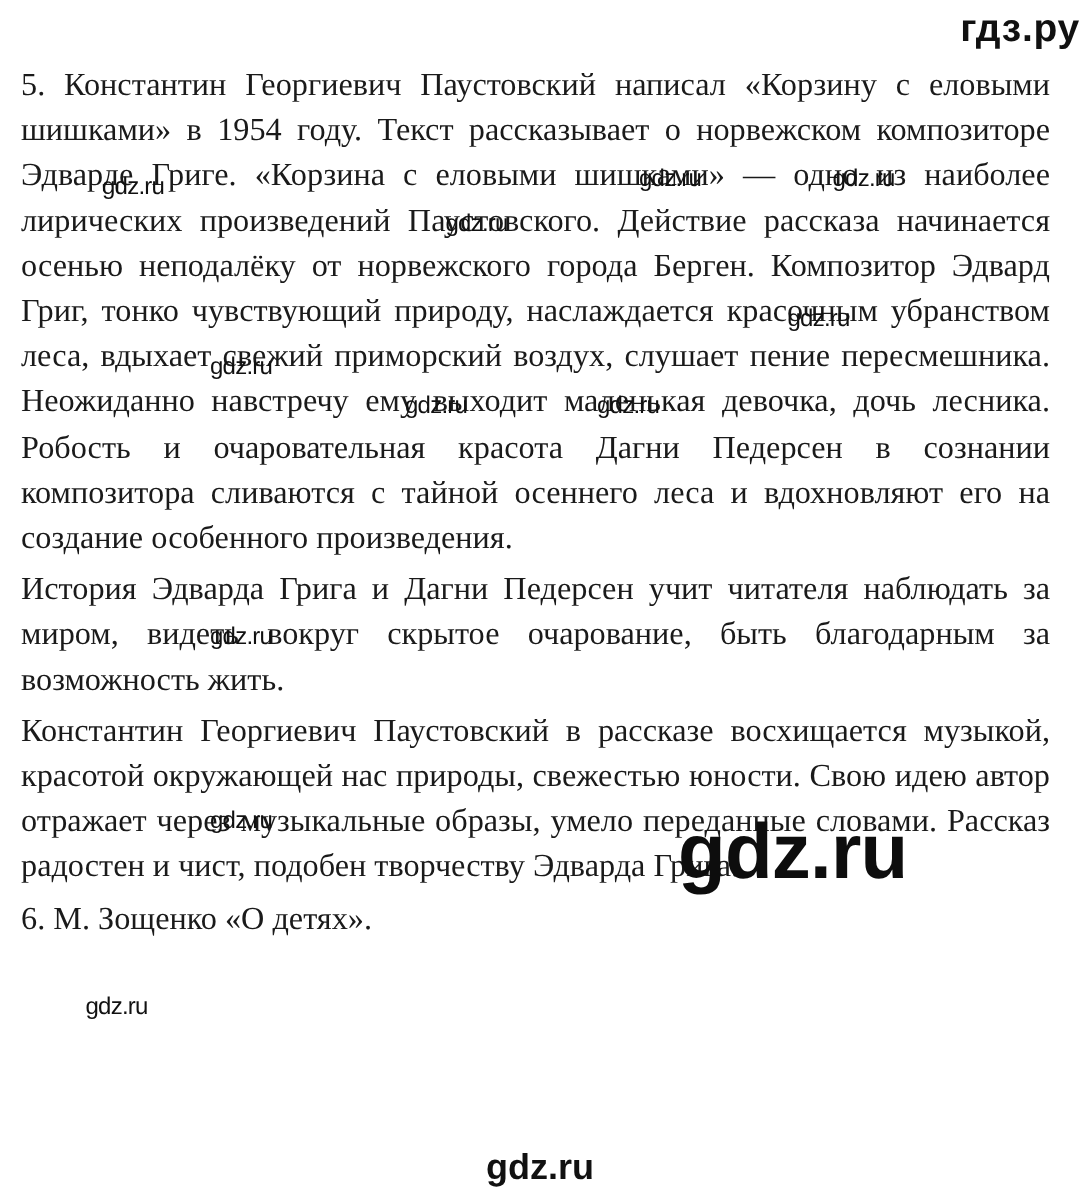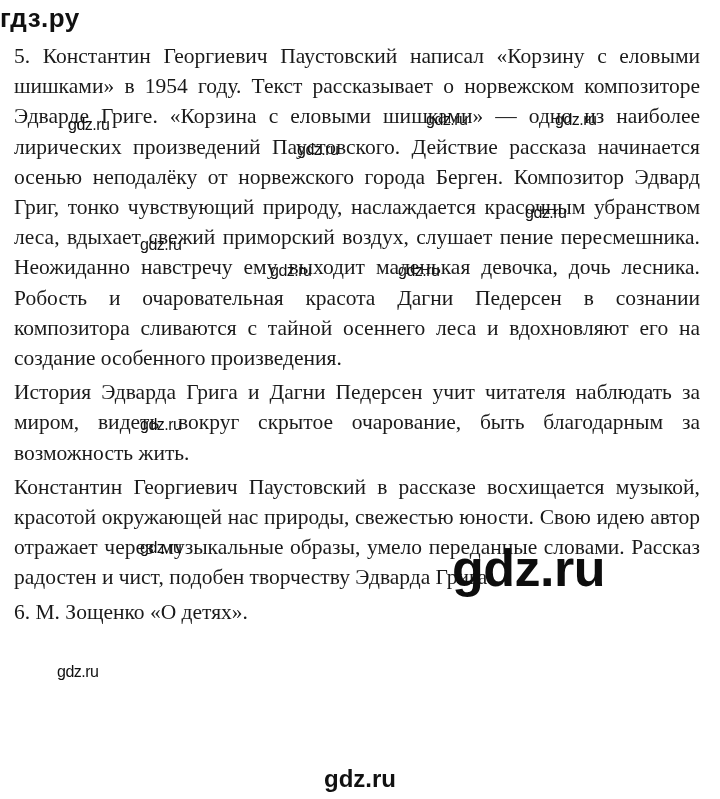--- a/index.html
+++ b/index.html
@@ -1,18 +1,18 @@
 <!DOCTYPE html>
 <html><head>
   <meta charset="utf-8">
   <style>
     html, body { margin: 0; padding: 0; background: #ffffff; }
     body { width: 720px; height: 799px; position: relative; overflow: hidden; }
     .header-title {
-      position: absolute; left: 0; top: 0; width: 720px; text-align: left;
+      position: absolute; left: 0; top: 0; width: 720px; text-align: right;
       font-family: "Liberation Sans", sans-serif; font-weight: bold;
       font-size: 26px; color: #111; line-height: 36px; letter-spacing: 0.5px;
     }
     .doc {
       position: absolute; left: 10px; top: 37px; width: 694px;
       font-family: "Liberation Serif", serif; font-size: 21.5px;
       color: #1a1a1a; line-height: 30.2px; text-align: justify;
     }
     .doc p { margin: 4px; }
     .wm {

